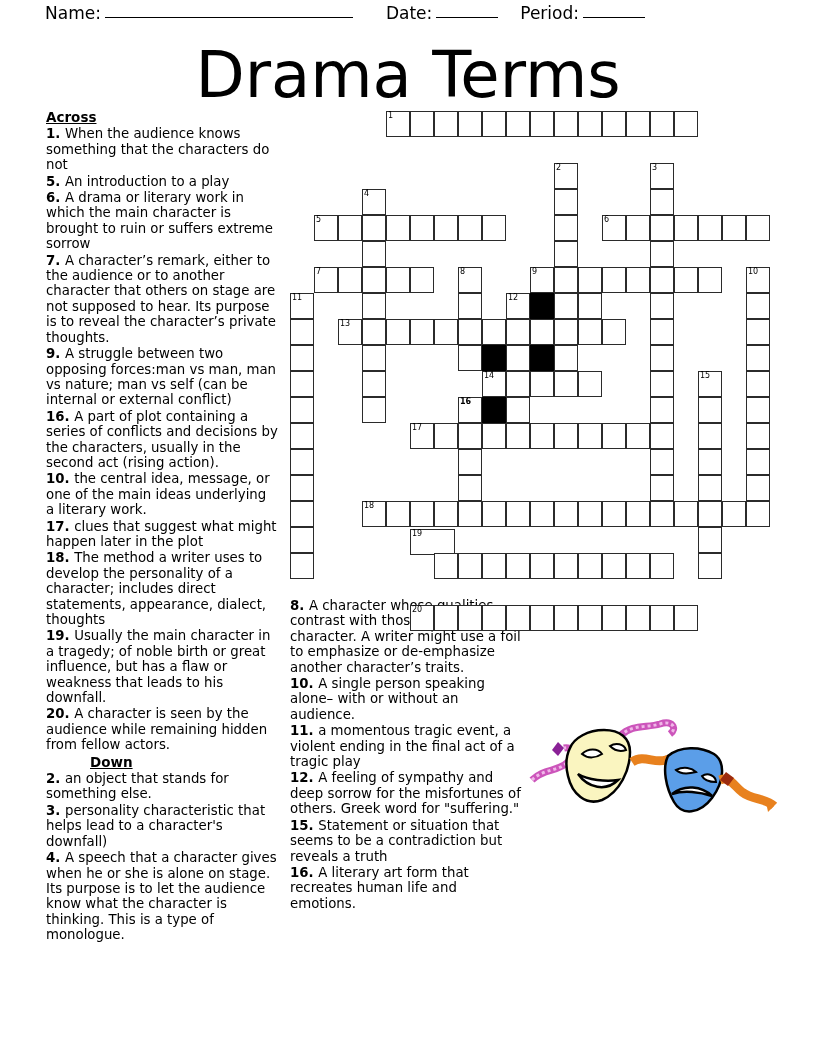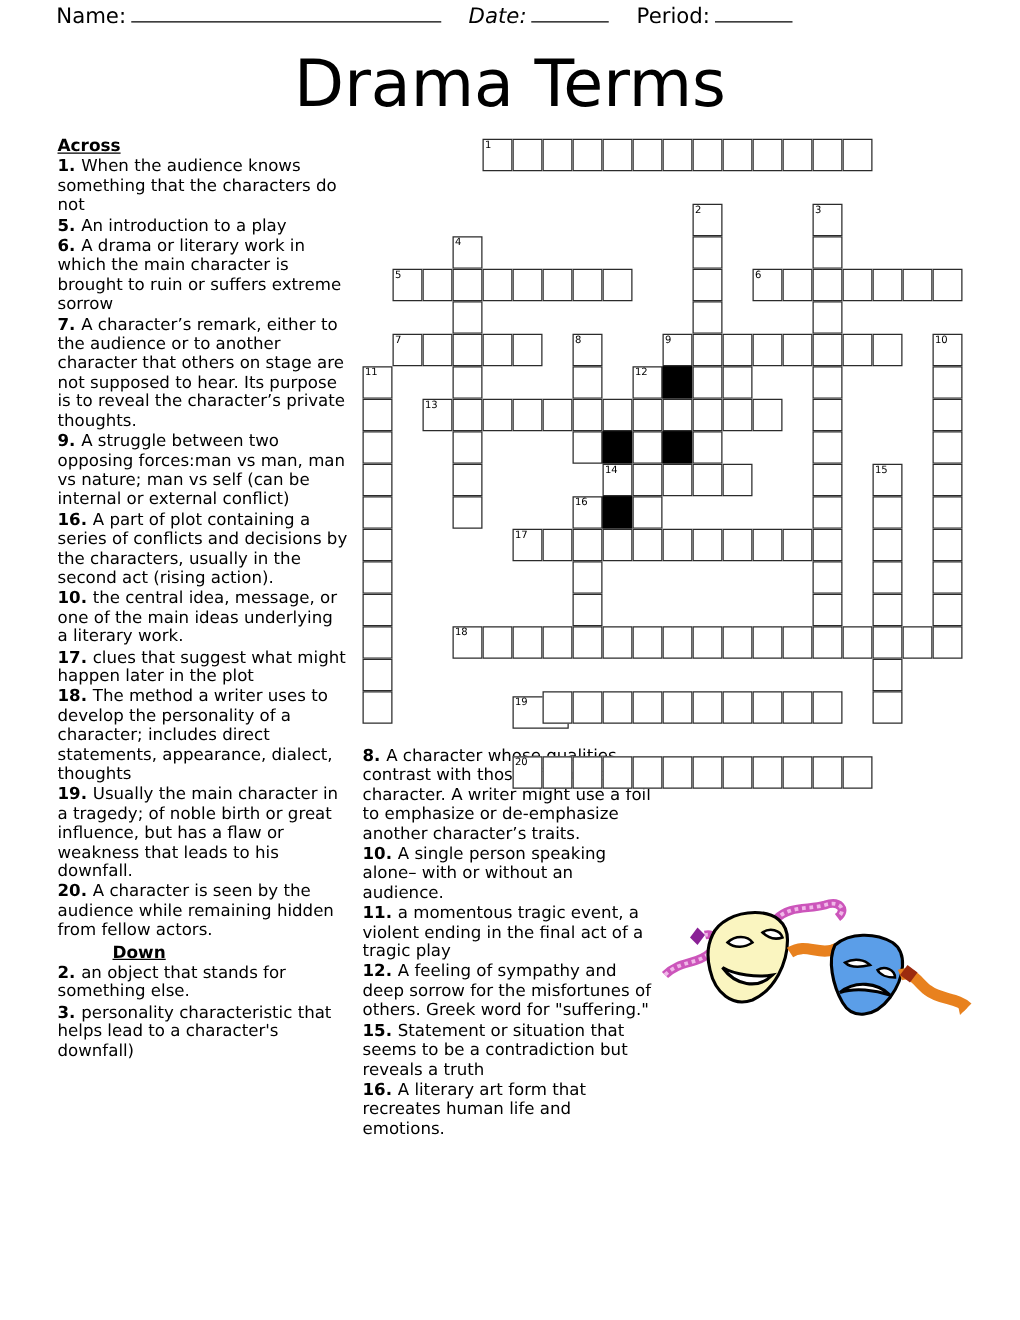--- a/index.html
+++ b/index.html
@@ -21,28 +21,28 @@
     padding-top:3px;
     box-sizing:border-box;
   }
   .hdr .lbl{white-space:nowrap;}
   .rule{
     display:inline-block;
     border-bottom:1.5px solid #000;
     height:14px;
   }
   .hdr-name{margin-left:45px;}
-  .hdr-date{margin-left:22px;font-style:italic;}
+  .hdr-date{margin-left:33px;}
   .hdr-period{margin-left:22px;}
 
   
   .title{
     position:absolute;left:0;top:38px;width:816px;
     text-align:center;
-    font-size:52px;
+    font-size:64px;
     font-weight:400;
     letter-spacing:0px;
     font-family:"DejaVu Sans", sans-serif;
   }
 
   
   .clues{
     position:absolute;
     font-size:13.3px;
     line-height:15.4px;
@@ -114,20 +114,21 @@
         <p class="clue"><span class="num">10. </span><span>the central idea, message, or one of the main ideas underlying a literary work.</span></p>
         <p class="clue"><span class="num">17. </span><span>clues that suggest what might happen later in the plot</span></p>
         <p class="clue"><span class="num">18. </span><span>The method a writer uses to develop the personality of a character; includes direct statements, appearance, dialect, thoughts</span></p>
         <p class="clue"><span class="num">19. </span><span>Usually the main character in a tragedy; of noble birth or great influence, but has a flaw or weakness that leads to his downfall.</span></p>
         <p class="clue"><span class="num">20. </span><span>A character is seen by the audience while remaining hidden from fellow actors.</span></p>
       </div>
     <span class="sect-head" style="margin-top:2px;margin-left:44px;">Down</span>
     <div id="down-left-list">
         <p class="clue"><span class="num">2. </span><span>an object that stands for something else.</span></p>
         <p class="clue"><span class="num">3. </span><span>personality characteristic that helps lead to a character's downfall)</span></p>
+        <p class="clue"><span class="num">4. </span><span>A speech that a character gives when he or she is alone on stage. Its purpose is to let the audience know what the character is thinking. This is a type of monologue.</span></p>
       </div>
   </div>
 
   <div class="clues col-right">
     <div id="down-right-list">
         <p class="clue"><span class="num">8. </span><span>A character whose qualities contrast with those of another character. A writer might use a foil to emphasize or de-emphasize another character’s traits.</span></p>
         <p class="clue"><span class="num">10. </span><span>A single person speaking alone– with or without an audience.</span></p>
         <p class="clue"><span class="num">11. </span><span>a momentous tragic event, a violent ending in the final act of a tragic play</span></p>
         <p class="clue"><span class="num">12. </span><span>A feeling of sympathy and deep sorrow for the misfortunes of others. Greek word for "suffering."</span></p>
         <p class="clue"><span class="num">15. </span><span>Statement or situation that seems to be a contradiction but reveals a truth</span></p>
@@ -256,21 +257,21 @@
       <div class="cell" style="left: 240px; top: 260px;"></div>
       <div class="cell" style="left: 264px; top: 260px;"></div>
       <div class="cell" style="left: 288px; top: 260px;"></div>
       <div class="cell" style="left: 360px; top: 260px;"></div>
       <div class="cell" style="left: 408px; top: 260px;">
         <span class="cnum">15</span>
       </div>
       <div class="cell" style="left: 456px; top: 260px;"></div>
       <div class="cell" style="left: 0px; top: 286px;"></div>
       <div class="cell" style="left: 72px; top: 286px;"></div>
-      <div class="cell" style="left: 168px; top: 286px;">
+      <div class="cell" style="left: 168px; top: 286px; font-weight: bold;">
         <span class="cnum">16</span>
       </div>
       <div class="cell black" style="left: 192px; top: 286px;"></div>
       <div class="cell" style="left: 216px; top: 286px;"></div>
       <div class="cell" style="left: 360px; top: 286px;"></div>
       <div class="cell" style="left: 408px; top: 286px;"></div>
       <div class="cell" style="left: 456px; top: 286px;"></div>
       <div class="cell" style="left: 0px; top: 312px;"></div>
       <div class="cell" style="left: 120px; top: 312px;">
         <span class="cnum">17</span>
@@ -313,21 +314,21 @@
       <div class="cell" style="left: 312px; top: 390px;"></div>
       <div class="cell" style="left: 336px; top: 390px;"></div>
       <div class="cell" style="left: 360px; top: 390px;"></div>
       <div class="cell" style="left: 384px; top: 390px;"></div>
       <div class="cell" style="left: 408px; top: 390px;"></div>
       <div class="cell" style="left: 432px; top: 390px;"></div>
       <div class="cell" style="left: 456px; top: 390px;"></div>
       <div class="cell" style="left: 0px; top: 416px;"></div>
       <div class="cell" style="left: 408px; top: 416px;"></div>
       <div class="cell" style="left: 0px; top: 442px;"></div>
-      <div class="cell" style="left: 120px; top: 446px; padding-left: 43px;">
+      <div class="cell" style="left: 120px; top: 418px; padding-left: 43px;">
         <span class="cnum">19</span>
       </div>
       <div class="cell" style="left: 144px; top: 442px;"></div>
       <div class="cell" style="left: 168px; top: 442px;"></div>
       <div class="cell" style="left: 192px; top: 442px;"></div>
       <div class="cell" style="left: 216px; top: 442px;"></div>
       <div class="cell" style="left: 240px; top: 442px;"></div>
       <div class="cell" style="left: 264px; top: 442px;"></div>
       <div class="cell" style="left: 288px; top: 442px;"></div>
       <div class="cell" style="left: 312px; top: 442px;"></div>

